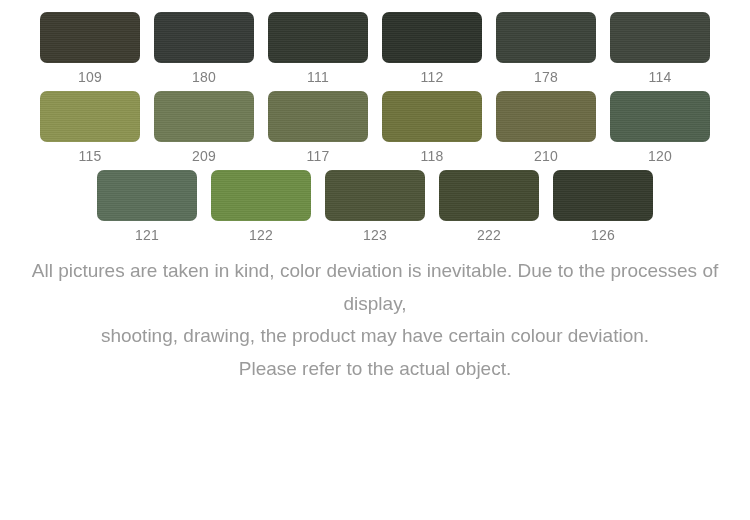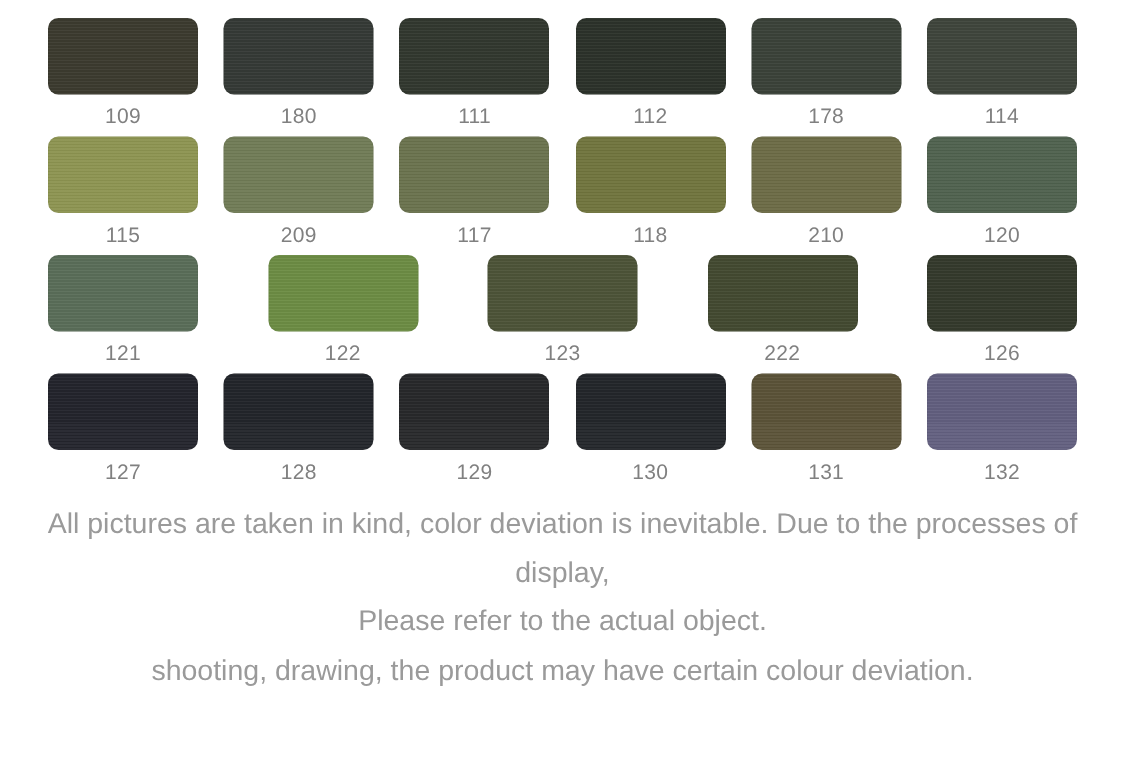--- a/index.html
+++ b/index.html
@@ -25,21 +25,21 @@
   }
 
   .swatch-grid {
     display: flex;
     flex-direction: column;
   }
 
   .swatch-row {
     display: flex;
     flex-direction: row;
-    justify-content: space-between;
+    justify-content: center;
   }
 
   .swatch-cell {
     width: 114px;
     display: flex;
     flex-direction: column;
     align-items: center;
     margin-bottom: 7px;
   }
 
@@ -165,49 +165,23 @@
       <div class="swatch-cell">
         <div class="swatch-chip" style="background-color: rgb(67, 74, 49);"></div>
         <div class="swatch-label">222</div>
       </div>
       <div class="swatch-cell">
         <div class="swatch-chip" style="background-color: rgb(52, 58, 44);"></div>
         <div class="swatch-label">126</div>
       </div>
     </div>
 
-    <div class="swatch-row">
-      <div class="swatch-cell">
-        <div class="swatch-chip" style="background-color: rgb(35, 36, 44);"></div>
-        <div class="swatch-label">127</div>
-      </div>
-      <div class="swatch-cell">
-        <div class="swatch-chip" style="background-color: rgb(34, 37, 42);"></div>
-        <div class="swatch-label">128</div>
-      </div>
-      <div class="swatch-cell">
-        <div class="swatch-chip" style="background-color: rgb(39, 40, 42);"></div>
-        <div class="swatch-label">129</div>
-      </div>
-      <div class="swatch-cell">
-        <div class="swatch-chip" style="background-color: rgb(35, 38, 42);"></div>
-        <div class="swatch-label">130</div>
-      </div>
-      <div class="swatch-cell">
-        <div class="swatch-chip" style="background-color: rgb(91, 83, 56);"></div>
-        <div class="swatch-label">131</div>
-      </div>
-      <div class="swatch-cell">
-        <div class="swatch-chip" style="background-color: rgb(98, 95, 127);"></div>
-        <div class="swatch-label">132</div>
-      </div>
-    </div>
 
 
   </div>
 
   <div class="disclaimer">
     <span class="disclaimer-line">All pictures are taken in kind, color deviation is inevitable. Due to the processes of display,</span>
+    <span class="disclaimer-line">shooting, drawing, the product may have certain colour deviation.</span>
     <span class="disclaimer-line">Please refer to the actual object.</span>
-    <span class="disclaimer-line">shooting, drawing, the product may have certain colour deviation.</span>
   </div>
 
 </div>
 
 </body></html>

